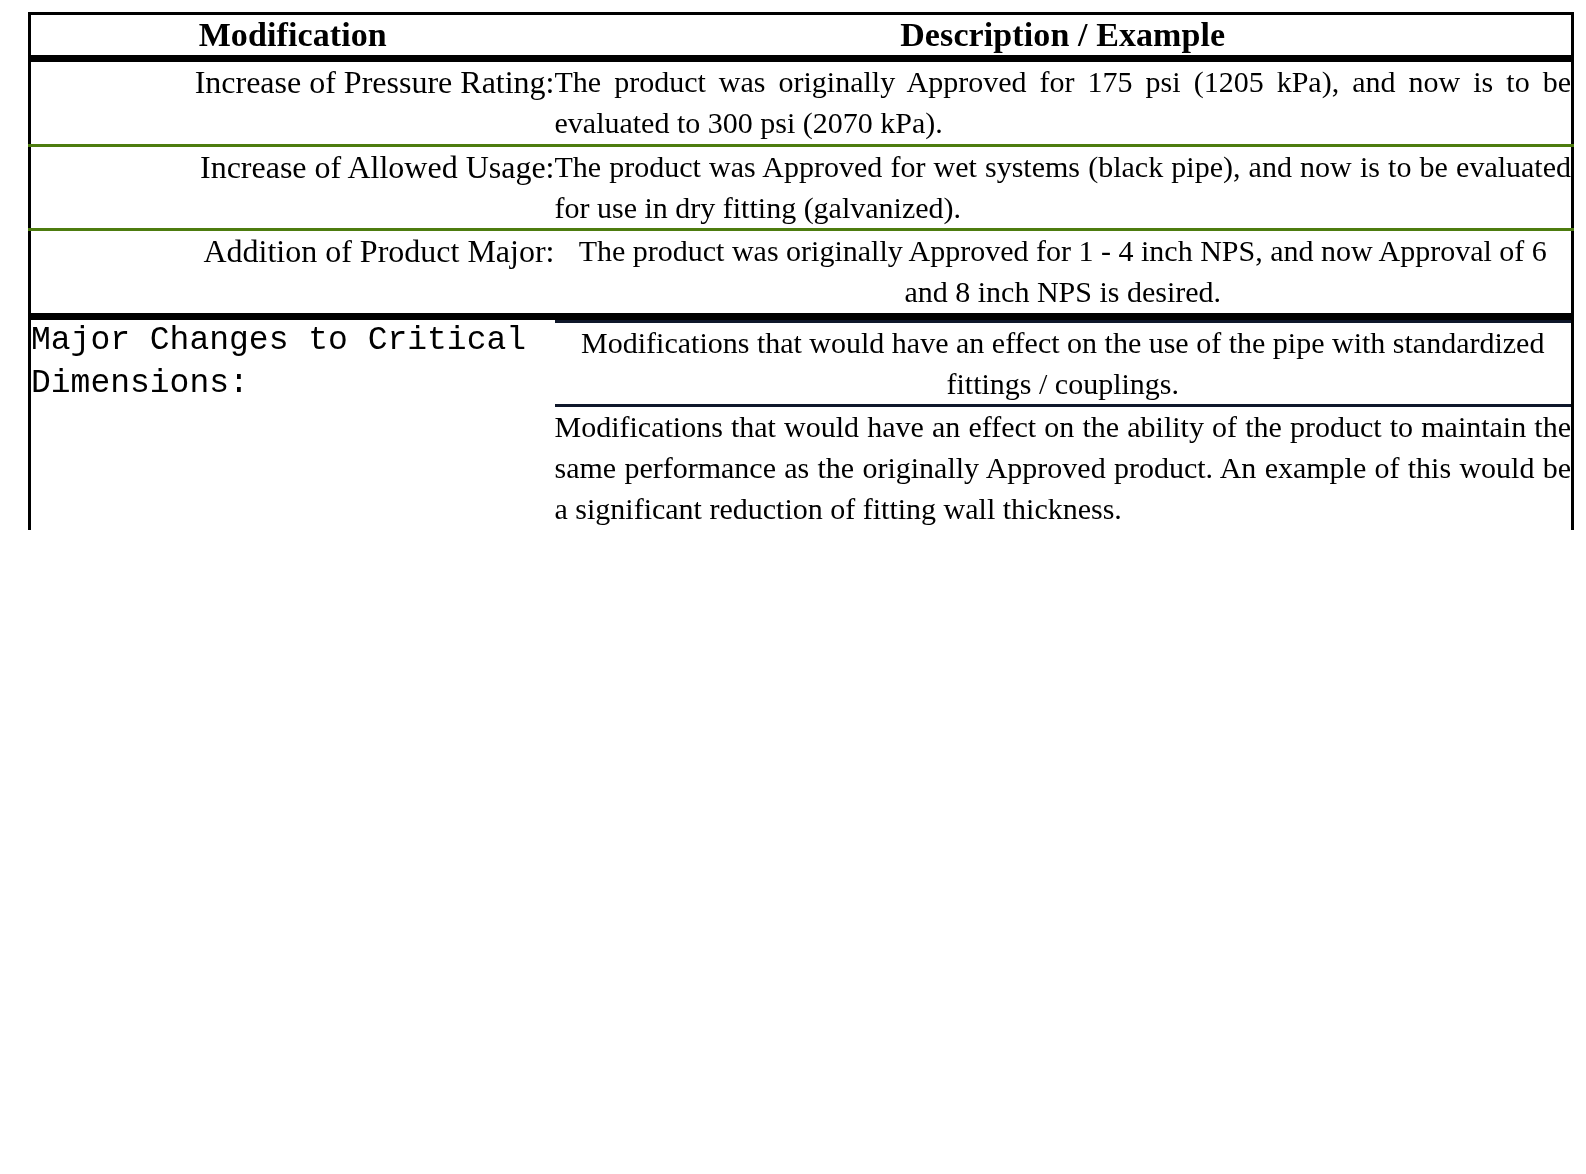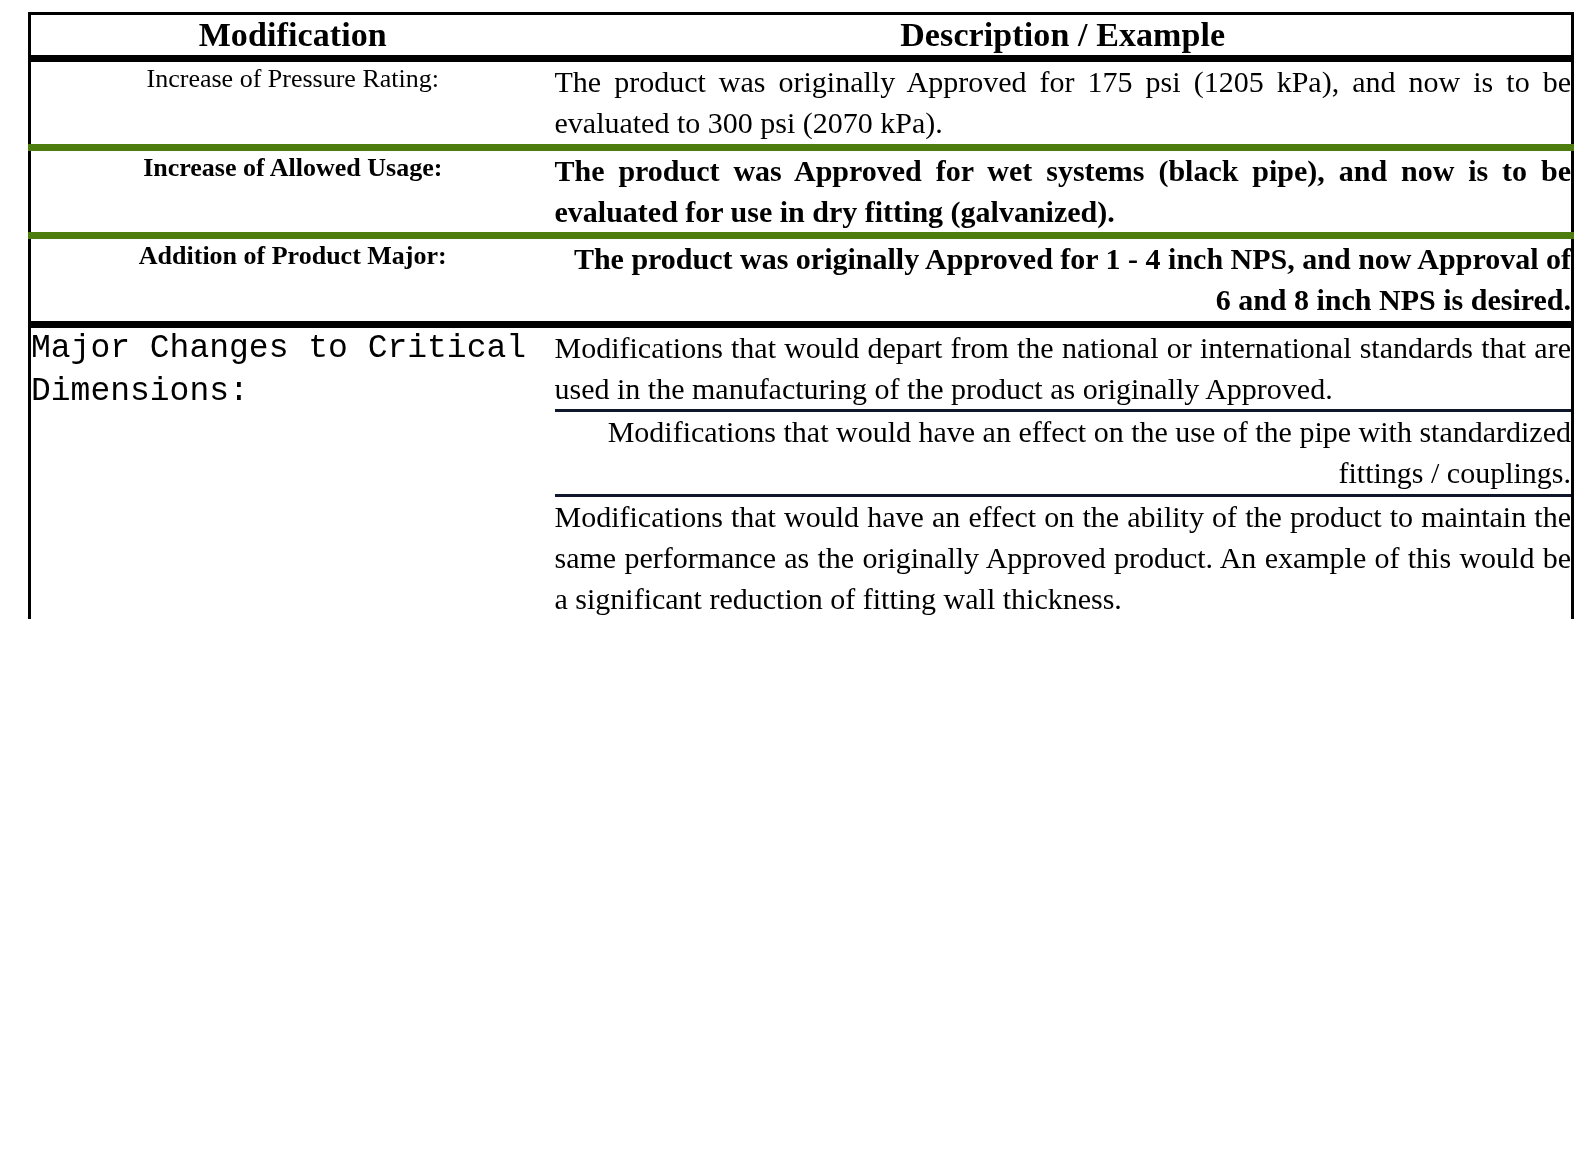--- a/index.html
+++ b/index.html
@@ -55,60 +55,59 @@
   }
 
   
   .col-sep {
     border-left: 3px solid #000;
   }
 
   
   .rowline > td,
   .rowline > th {
-    border-top: 7px solid #4d7c0f;
-    font-weight: bold;
+    border-top: 3px solid #4d7c0f;
   }
 
   
   .head-rule > td,
   .head-rule > th {
     border-top: 7px solid #000;
   }
 
   
   .hdr-cell {
     font-weight: bold;
     font-size: 34px;
     line-height: 1.18;
     padding: 9px 14px 14px 14px;
     font-stretch: condensed;
     letter-spacing: 0.1px;
   }
 
   
   .mod-cell {
-    font-size: 26px;
+    font-size: 32px;
     line-height: 1.30;
     padding: 11px 12px 18px 14px;
-    text-align: center;
+    text-align: right;
     font-stretch: condensed;
   }
 
   
   .desc-cell {
     font-size: 30px;
     line-height: 1.36;
     padding: 12px 16px 16px 16px;
     text-align: justify;
     text-justify: inter-word;
     font-stretch: condensed;
     hyphens: none;
   }
-  .desc-cell.nojust { text-align: right; margin-left: 28px; }
+  .desc-cell.nojust { text-align: center; margin-left: 28px; }
 
   
   .sub-table {
     width: 100%;
     border-collapse: collapse;
     table-layout: fixed;
   }
   .sub-table td {
     vertical-align: top;
     padding: 0;
@@ -161,23 +160,20 @@
         <td class="mod-cell">Addition of Product Major:</td>
         <td class="desc-cell col-sep nojust">The product was originally Approved for 1 - 4 inch NPS, and now Approval of 6 and 8 inch NPS is desired.</td>
       </tr>
 
 
       <tr class="head-rule">
         <td class="group-left">Major Changes to Critical Dimensions:</td>
         <td class="col-sep">
           <table class="sub-table">
             <tbody>
-              <tr>
-                <td class="desc-cell">Modifications that would depart from the national or international standards that are used in the manufacturing of the product as originally Approved.</td>
-              </tr>
               <tr class="subline">
                 <td class="desc-cell nojust">Modifications that would have an effect on the use of the pipe with standardized fittings / couplings.</td>
               </tr>
               <tr class="subline">
                 <td class="desc-cell">Modifications that would have an effect on the ability of the product to maintain the same performance as the originally Approved product. An example of this would be a significant reduction of fitting wall thickness.</td>
               </tr>
             </tbody>
           </table>
         </td>
       </tr>

